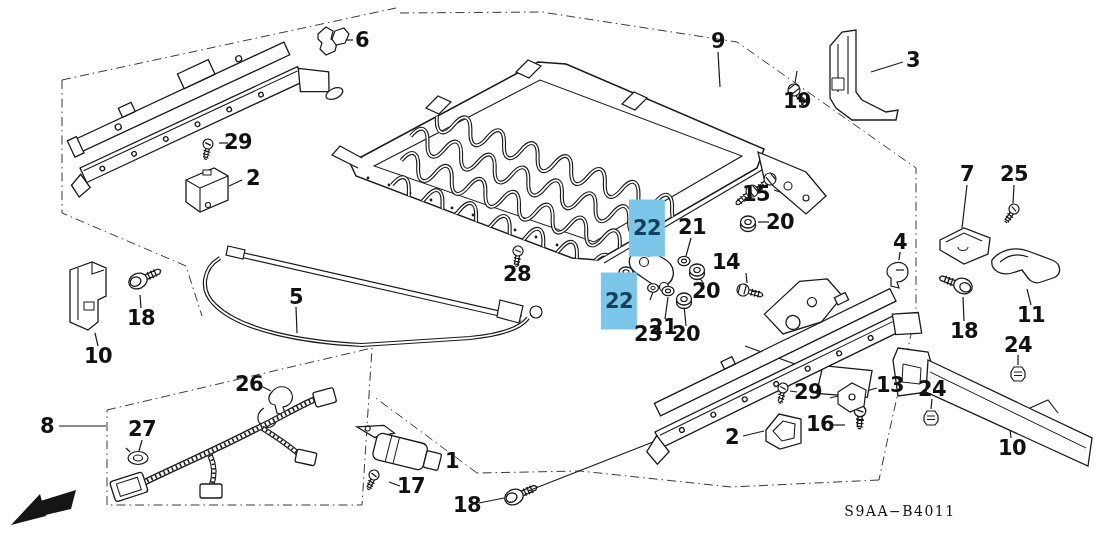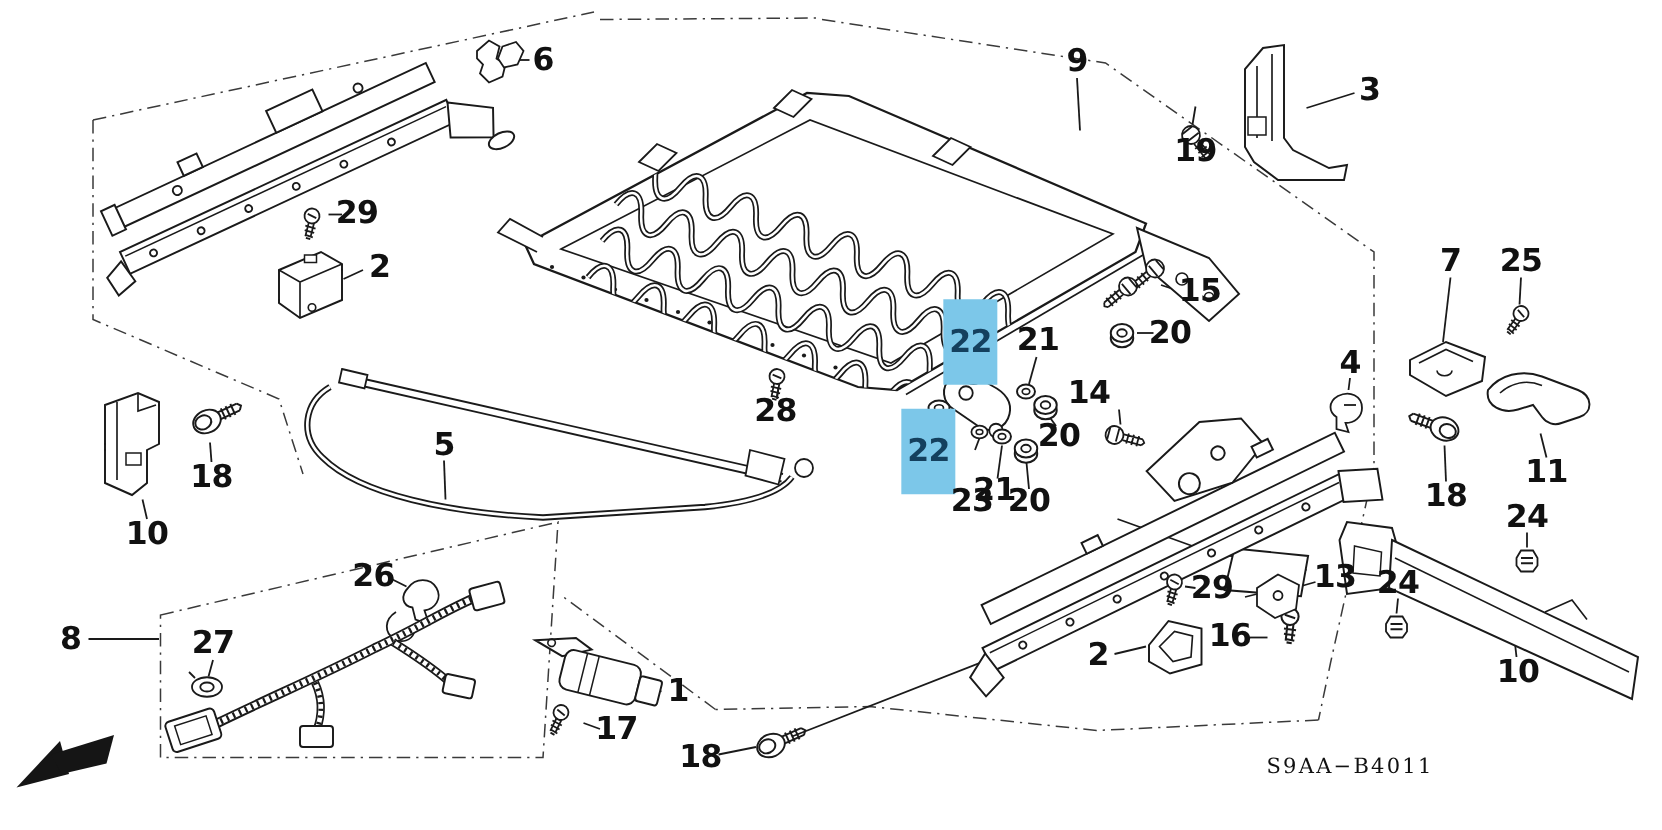--- a/index.html
+++ b/index.html
@@ -342,21 +342,21 @@
   </g>
 </svg>
 
 <div id="callouts">
       <span class="callout" style="left: 362px; top: 40px;">6</span>
       <span class="callout" style="left: 238px; top: 142px;">29</span>
       <span class="callout" style="left: 253px; top: 178px;">2</span>
       <span class="callout" style="left: 718px; top: 41px;">9</span>
       <span class="callout" style="left: 797px; top: 61px; margin-top: 40px;">19</span>
       <span class="callout" style="left: 913px; top: 60px;">3</span>
-      <span class="callout" style="left: 800px; top: 194px; text-align: right;">15</span>
+      <span class="callout" style="left: 756px; top: 194px; text-align: right;">15</span>
       <span class="callout" style="left: 780px; top: 222px;">20</span>
       <span class="callout hl" style="left: 647px; top: 228px; background: rgb(124, 199, 233);">22</span>
       <span class="callout" style="left: 692px; top: 227px;">21</span>
       <span class="callout" style="left: 726px; top: 262px;">14</span>
       <span class="callout" style="left: 517px; top: 274px;">28</span>
       <span class="callout" style="left: 706px; top: 291px;">20</span>
       <span class="callout hl" style="left: 619px; top: 301px; background: rgb(124, 199, 233);">22</span>
       <span class="callout" style="left: 648px; top: 308px; margin-top: 26px;">23</span>
       <span class="callout" style="left: 663px; top: 327px;">21</span>
       <span class="callout" style="left: 686px; top: 334px;">20</span>

